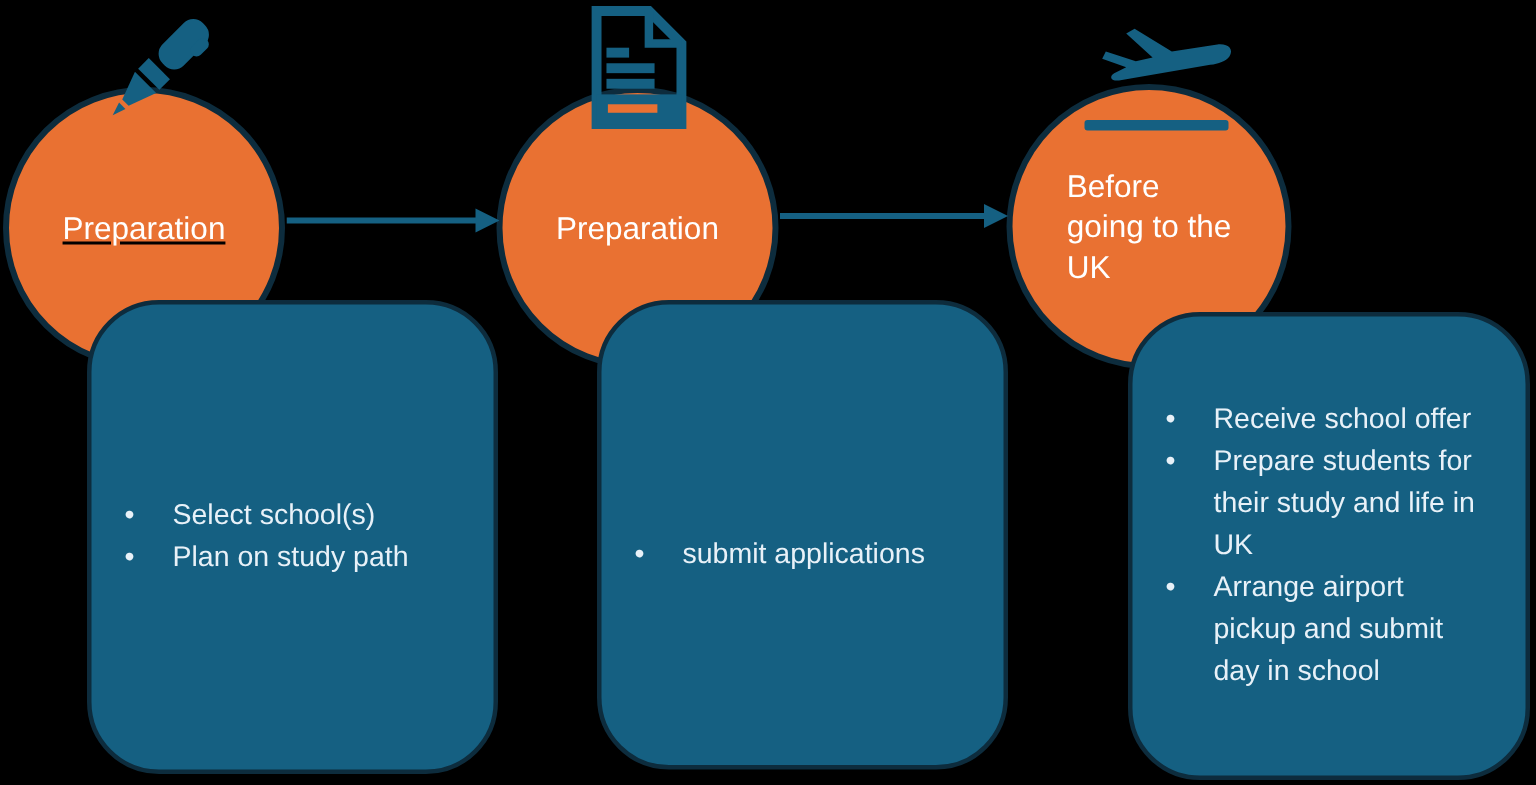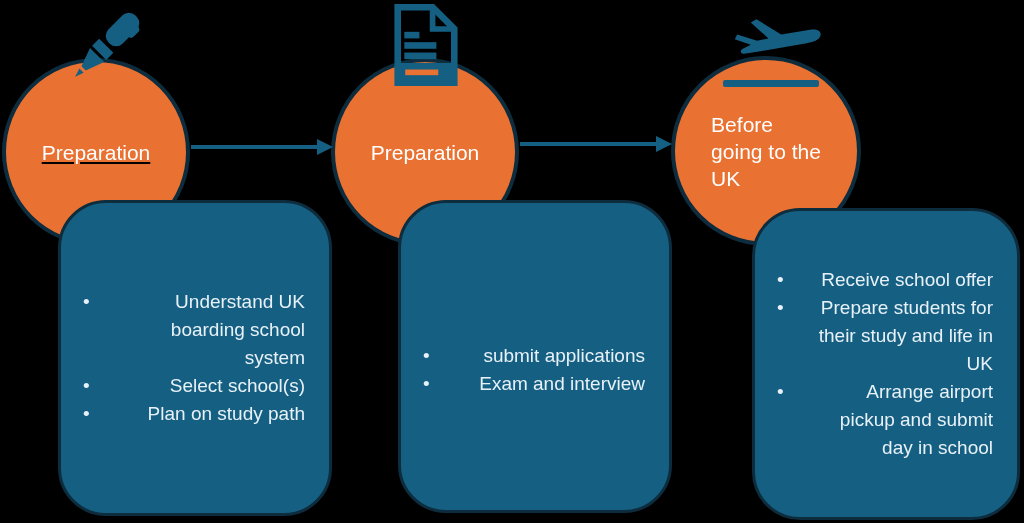--- a/index.html
+++ b/index.html
@@ -45,21 +45,20 @@
   }
   .p1 { left: 58px;  top: 200px; width: 274px; height: 316px; }
   .p2 { left: 398px; top: 200px; width: 274px; height: 313px; }
   .p3 { left: 752px; top: 208px; width: 268px; height: 312px; }
   .panel ul {
     list-style: none;
     margin: 0; padding: 0 24px 0 0;
     color: var(--bullet-text);
     font-size: 19px;
     line-height: 28px;
-    text-align: right;
   }
   .p2 ul { margin-top: 26px; }
   .panel ul li {
     position: relative;
     padding-left: 54px;
   }
   .panel ul li::before {
     content: "\2022";
     position: absolute;
     left: 22px; top: 0;
@@ -90,21 +89,20 @@
 </head>
 <body>
 
 <div class="canvas">
 
   <div class="circle c1">
     <span class="label">Preparation</span>
   </div>
   <div class="panel p1">
     <ul>
-        <li>Understand UK boarding school system</li>
         <li>Select school(s)</li>
         <li>Plan on study path</li>
       </ul>
   </div>
   <svg class="icon pen-icon" viewBox="0 0 100 100">
     <g transform="rotate(45 50 50)">
       <rect class="svg-accent" x="40" y="2" width="20" height="38" rx="9"></rect>
       <rect class="svg-accent" x="55" y="8" width="8" height="14" rx="4"></rect>
       <polygon class="svg-accent" points="40,44 60,44 60,54 40,54"></polygon>
       <polygon class="svg-accent" points="40,57 60,57 53,76 47,76"></polygon>
@@ -116,21 +114,20 @@
     <line x1="0" y1="11" x2="127" y2="11"></line>
     <polygon points="126,3 142,11 126,19"></polygon>
   </svg>
 
   <div class="circle c2">
     <span class="label">Preparation</span>
   </div>
   <div class="panel p2">
     <ul>
         <li>submit applications</li>
-        <li>Exam and interview</li>
       </ul>
   </div>
   <svg class="icon doc-icon" viewBox="0 0 70 88">
     <path class="svg-stroke" stroke-width="7" d="M5 4 H42 L65 27 V84 H5 Z"></path>
     <path class="svg-stroke" stroke-width="6" d="M42 4 V27 H65"></path>
     <rect class="svg-accent" x="12" y="30" width="16" height="7"></rect>
     <rect class="svg-accent" x="12" y="41" width="34" height="7"></rect>
     <rect class="svg-accent" x="12" y="52" width="34" height="7"></rect>
     <rect class="svg-accent" x="5" y="63" width="60" height="21"></rect>
     <rect class="svg-slot" x="13" y="70" width="35" height="6"></rect>

